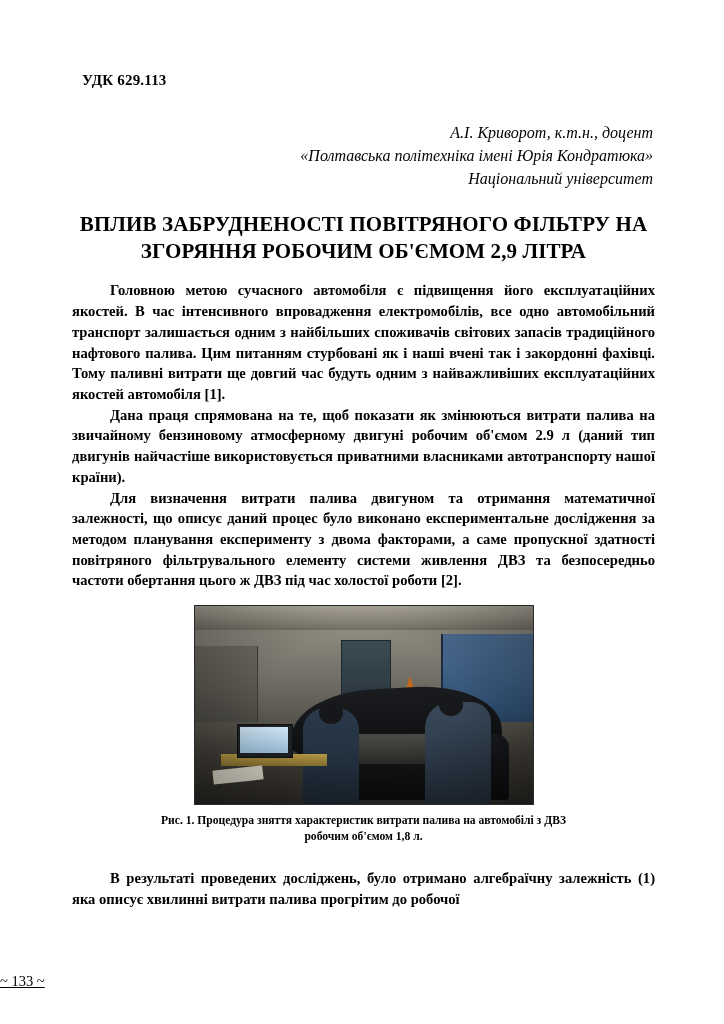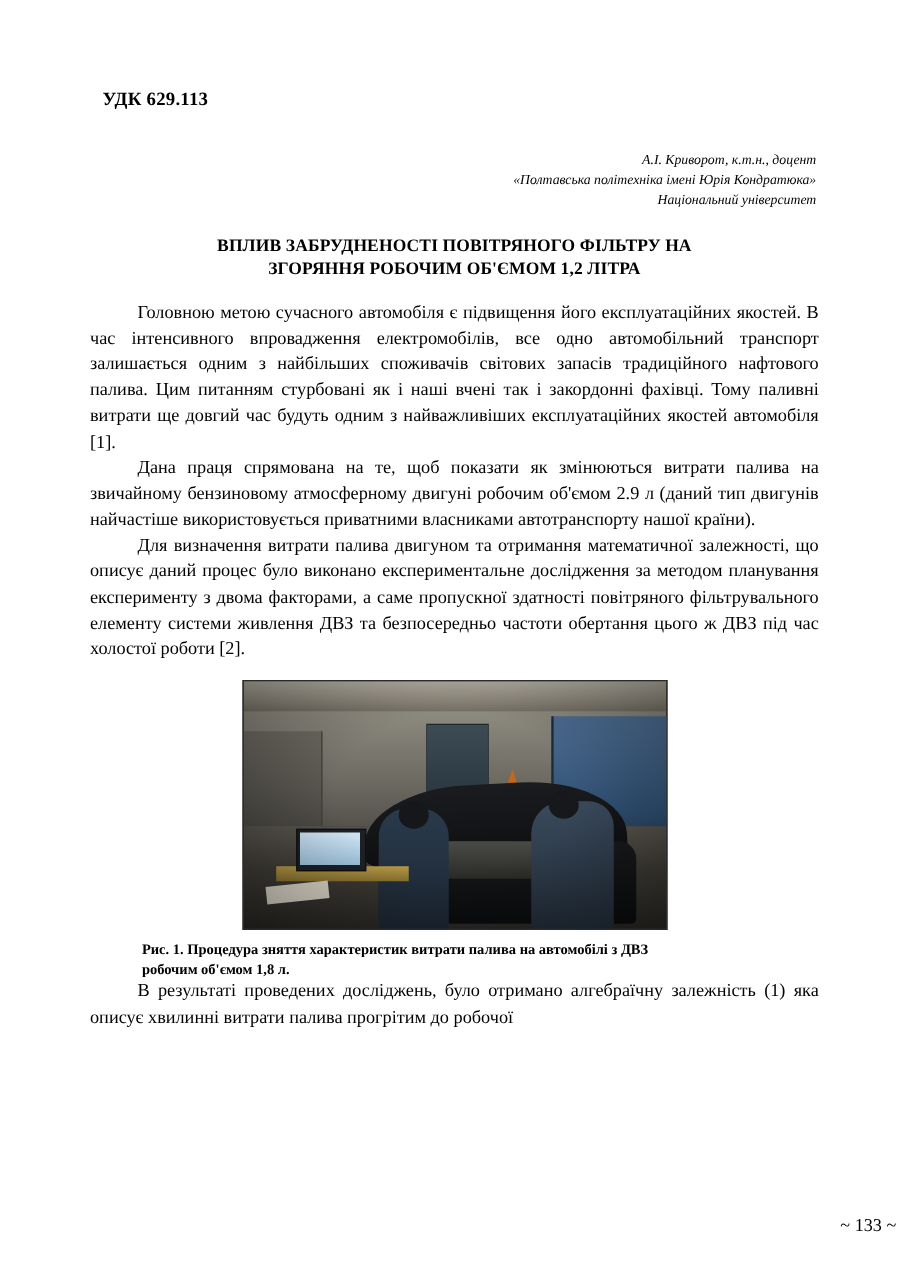--- a/index.html
+++ b/index.html
@@ -25,45 +25,46 @@
   .udk {
     font-family: "Liberation Serif", serif;
     font-weight: bold;
     font-size: 15px;
     letter-spacing: 0.2px;
     margin: 0 0 18px 10px;
   }
   .author-block {
     text-align: right;
     font-style: italic;
-    font-size: 11px;
+    font-size: 16px;
     line-height: 1.45;
     margin-right: 2px;
     margin-bottom: 20px;
     margin-top: 32px;
   }
   .author-block div {
     white-space: nowrap;
   }
   .title {
     text-align: center;
     font-weight: bold;
-    font-size: 14px;
+    font-size: 21px;
     line-height: 1.33;
     margin: 0 6px 14px 6px;
     letter-spacing: 0.1px;
     font-family: Liberation Serif, serif;
   }
   .body-text p {
     margin: 0;
     text-align: justify;
     text-indent: 38px;
     font-size: 14.6px;
     line-height: 1.42;
     hyphens: none;
+    font-weight: bold;
   }
   .figure {
     margin: 14px auto 0 auto;
     width: 340px;
   }
   .photo {
     position: relative;
     width: 340px;
     height: 200px;
     overflow: hidden;
@@ -154,55 +155,56 @@
   .ph-paper {
     position: absolute; left: 18px; top: 162px; width: 50px; height: 14px;
     background: #d9d4c6; transform: rotate(-6deg);
   }
   .ph-vign {
     position: absolute; inset: 0;
     background: radial-gradient(ellipse at 50% 45%, rgba(0,0,0,0) 40%, rgba(0,0,0,0.38) 100%);
   }
   .fig-caption {
     margin-top: 8px;
-    text-align: left;
+    text-align: center;
     font-weight: bold;
     font-size: 11.6px;
     line-height: 1.35;
     width: 500px;
     margin-left: -80px;
   }
   .after-fig {
-    margin-top: 0;
+    margin-top: 24px;
   }
   .page-number {
     position: absolute;
     left: 0;
     right: 0;
     bottom: 34px;
-    text-align: right;
+    text-align: left;
     font-size: 14.5px;
+    text-decoration: underline;
   }
 </style>
 </head>
 <body>
 
 <div class="page">
 
   <div class="udk">УДК 629.113</div>
 
   <div class="author-block">
     <div>А.І. Криворот, к.т.н., доцент</div>
     <div>«Полтавська політехніка імені Юрія Кондратюка»</div>
     <div>Національний університет</div>
   </div>
 
   <h1 class="title">
     <div>ВПЛИВ ЗАБРУДНЕНОСТІ ПОВІТРЯНОГО ФІЛЬТРУ НА</div>
-    <div>ЗГОРЯННЯ РОБОЧИМ ОБ'ЄМОМ 1,2 ЛІТРА</div>
+    <div>ЗГОРЯННЯ РОБОЧИМ ОБ'ЄМОМ 2,9 ЛІТРА</div>
   </h1>
 
   <div class="body-text">
     <p>Головною метою сучасного автомобіля є підвищення його експлуатаційних якостей. В час інтенсивного впровадження електромобілів, все одно автомобільний транспорт залишається одним з найбільших споживачів світових запасів традиційного нафтового палива. Цим питанням стурбовані як і наші вчені так і закордонні фахівці. Тому паливні витрати ще довгий час будуть одним з найважливіших експлуатаційних якостей автомобіля [1].</p>
     <p>Дана праця спрямована на те, щоб показати як змінюються витрати палива на звичайному бензиновому атмосферному двигуні робочим об'ємом 2.9 л (даний тип двигунів найчастіше використовується приватними власниками автотранспорту нашої країни).</p>
     <p>Для визначення витрати палива двигуном та отримання математичної залежності, що описує даний процес було виконано експериментальне дослідження за методом планування експерименту з двома факторами, а саме пропускної здатності повітряного фільтрувального елементу системи живлення ДВЗ та безпосередньо частоти обертання цього ж ДВЗ під час холостої роботи [2].</p>
   </div>
 
   <div class="figure">
     <div class="photo">

